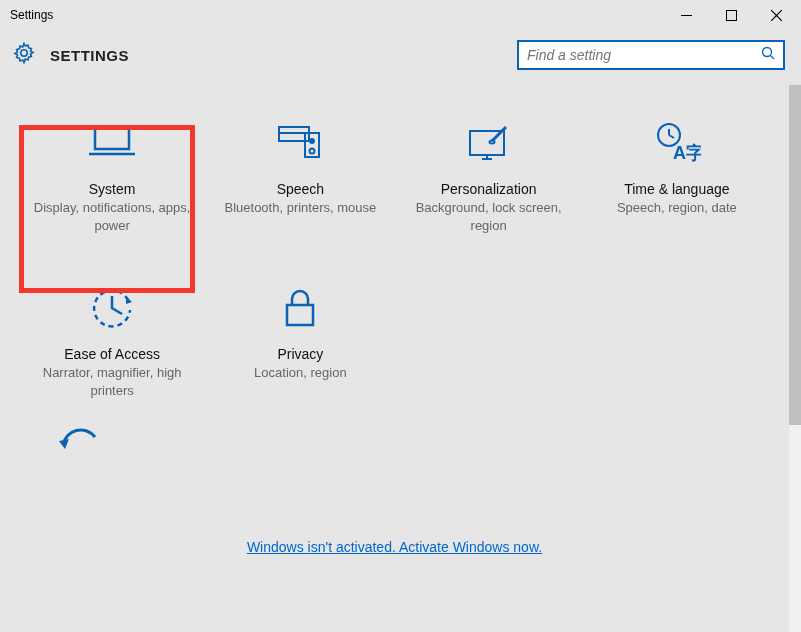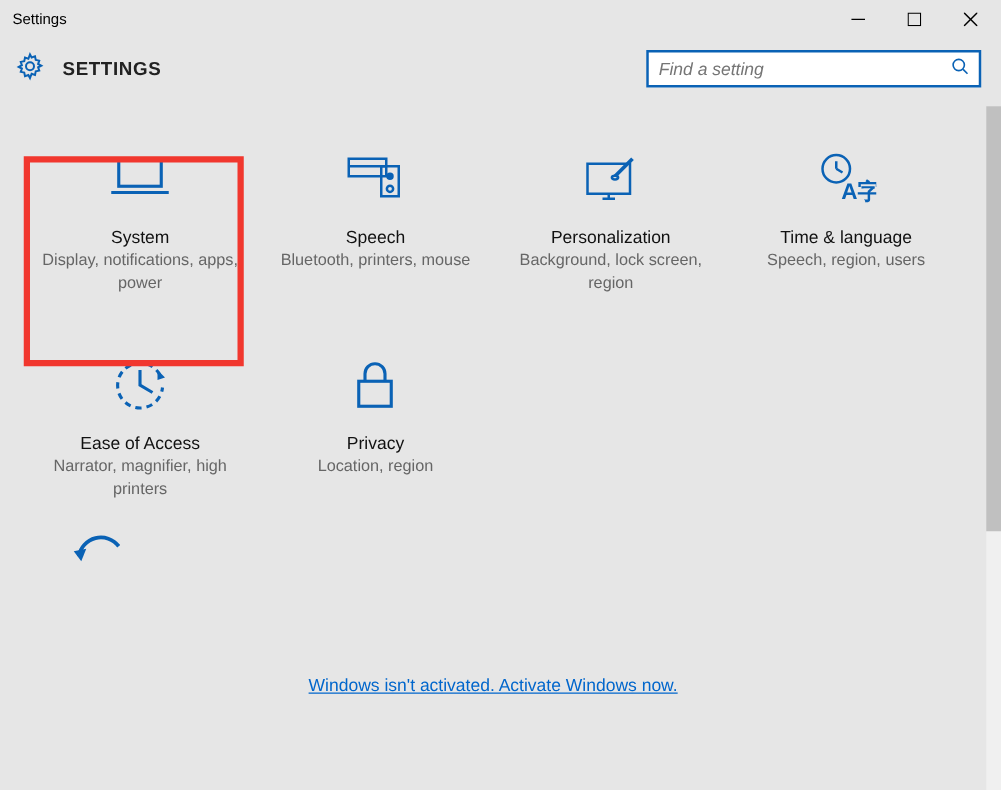--- a/index.html
+++ b/index.html
@@ -127,21 +127,21 @@
     <div class="tile">
       <div class="tile-icon">
         <svg width="48" height="44" viewBox="0 0 48 44" fill="none" stroke="#0a62b5" stroke-width="2">
           <circle cx="16" cy="14" r="11"></circle>
             <line x1="16" y1="8" x2="16" y2="14"></line>
             <line x1="16" y1="14" x2="21" y2="17"></line>
           <text x="20" y="38" fill="#0a62b5" stroke="none" font-size="18" font-weight="bold">A字</text>
         </svg>
       </div>
       <div class="tile-title">Time &amp; language</div>
-      <div class="tile-sub">Speech, region, users</div>
+      <div class="tile-sub">Speech, region, date</div>
     </div>
 
     <div class="tile">
       <div class="tile-icon">
         <svg width="44" height="44" viewBox="0 0 44 44" fill="none" stroke="#0a62b5" stroke-width="2.5">
           <path d="M38 14 A18 18 0 1 0 40 24" stroke-dasharray="5 4"></path>
           <path d="M22 10 L22 22 L32 28" fill="none"></path>
             <polygon points="36,10 42,16 36,18" fill="#0a62b5" stroke="none"></polygon>
         </svg>
       </div>

